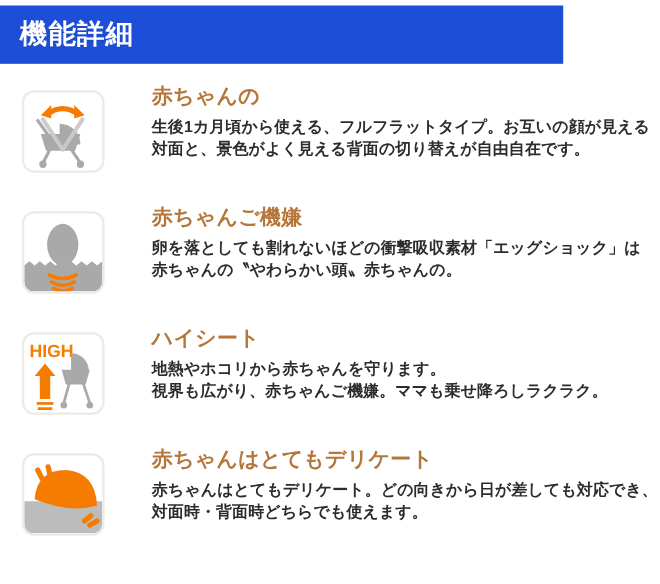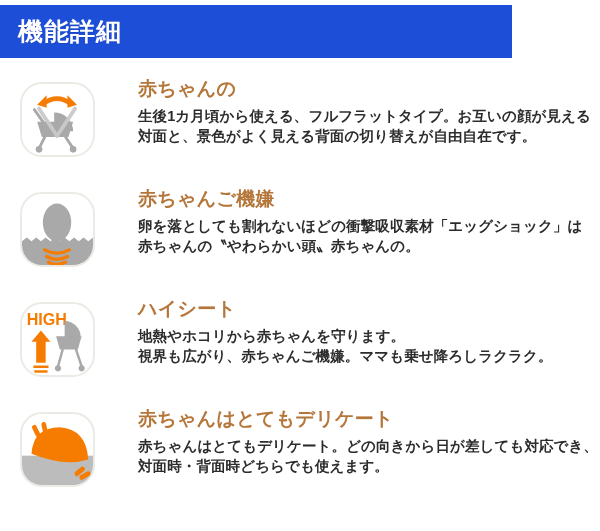--- a/index.html
+++ b/index.html
@@ -51,21 +51,21 @@
     box-sizing: border-box;
   }
 
   
   .icon-box {
     width: 75px;
     height: 75px;
     flex: 0 0 75px;
     background: #ffffff;
     border: 2px solid #eceae4;
-    border-radius: 22px;
+    border-radius: 11px;
     margin-top: 12px;
     position: relative;
     overflow: hidden;
     box-sizing: border-box;
   }
   .icon-box svg {
     display: block;
     width: 100%;
     height: 100%;
   }

